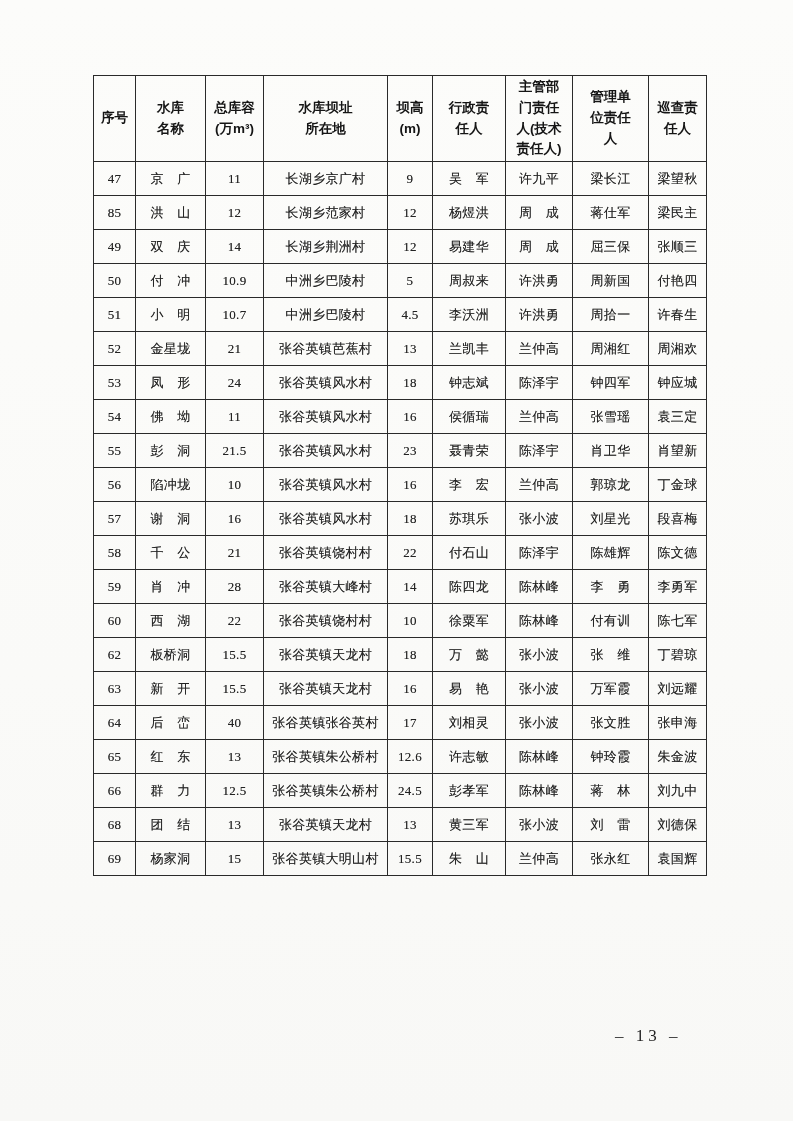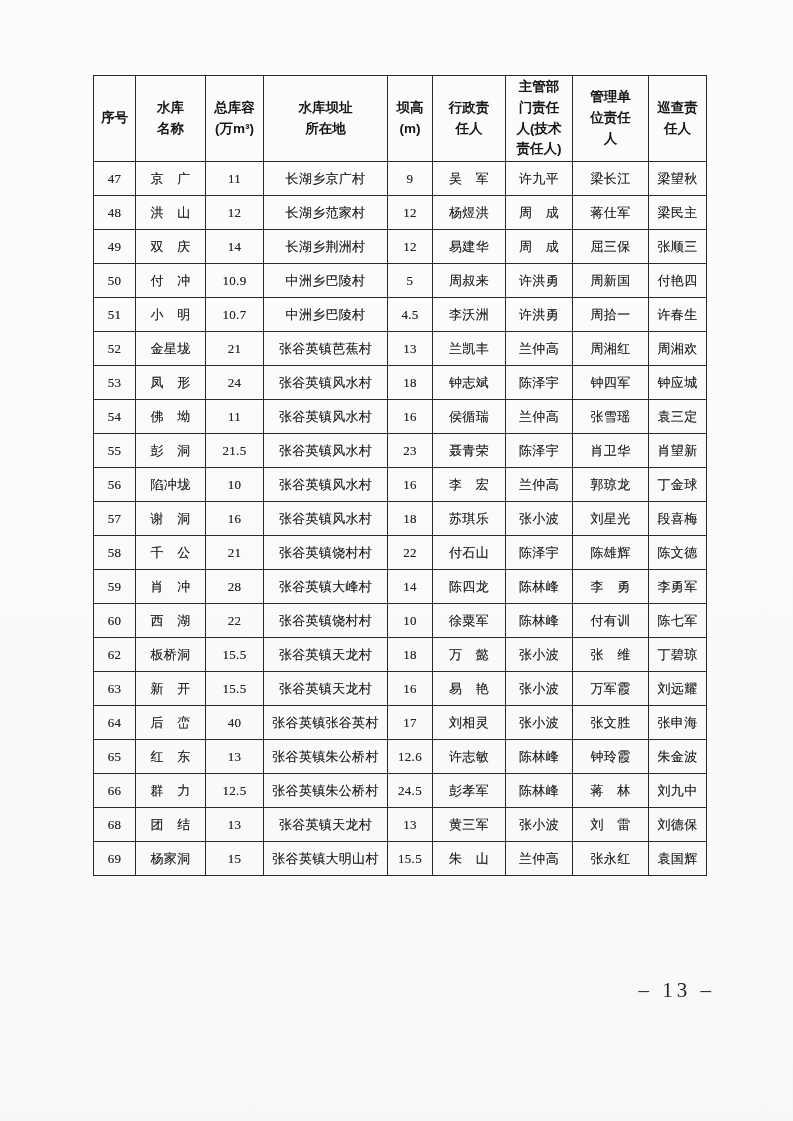--- a/index.html
+++ b/index.html
@@ -46,25 +46,25 @@
     height: 33px;
     font-family: "Liberation Serif", "DejaVu Serif", serif;
     font-size: 13px;
     color: #222;
     letter-spacing: 0.3px;
     text-shadow: 0 0 0.4px rgba(20,20,20,0.45);
   }
   .page-number {
     position: absolute;
     left: 615px;
-    top: 978px;
+    top: 1026px;
     width: 100px;
-    text-align: right;
+    text-align: left;
     font-family: "Liberation Serif", "DejaVu Serif", serif;
-    font-size: 21px;
+    font-size: 17px;
     letter-spacing: 4px;
     color: #262626;
   }
 </style>
 </head>
 <body>
 
 <div class="page">
 
   <table class="res-table">
@@ -109,21 +109,21 @@
           <td>京　广</td>
           <td>11</td>
           <td>长湖乡京广村</td>
           <td>9</td>
           <td>吴　军</td>
           <td>许九平</td>
           <td>梁长江</td>
           <td>梁望秋</td>
         </tr>
         <tr>
-          <td>48</td>
+          <td>85</td>
           <td>洪　山</td>
           <td>12</td>
           <td>长湖乡范家村</td>
           <td>12</td>
           <td>杨煜洪</td>
           <td>周　成</td>
           <td>蒋仕军</td>
           <td>梁民主</td>
         </tr>
         <tr>

